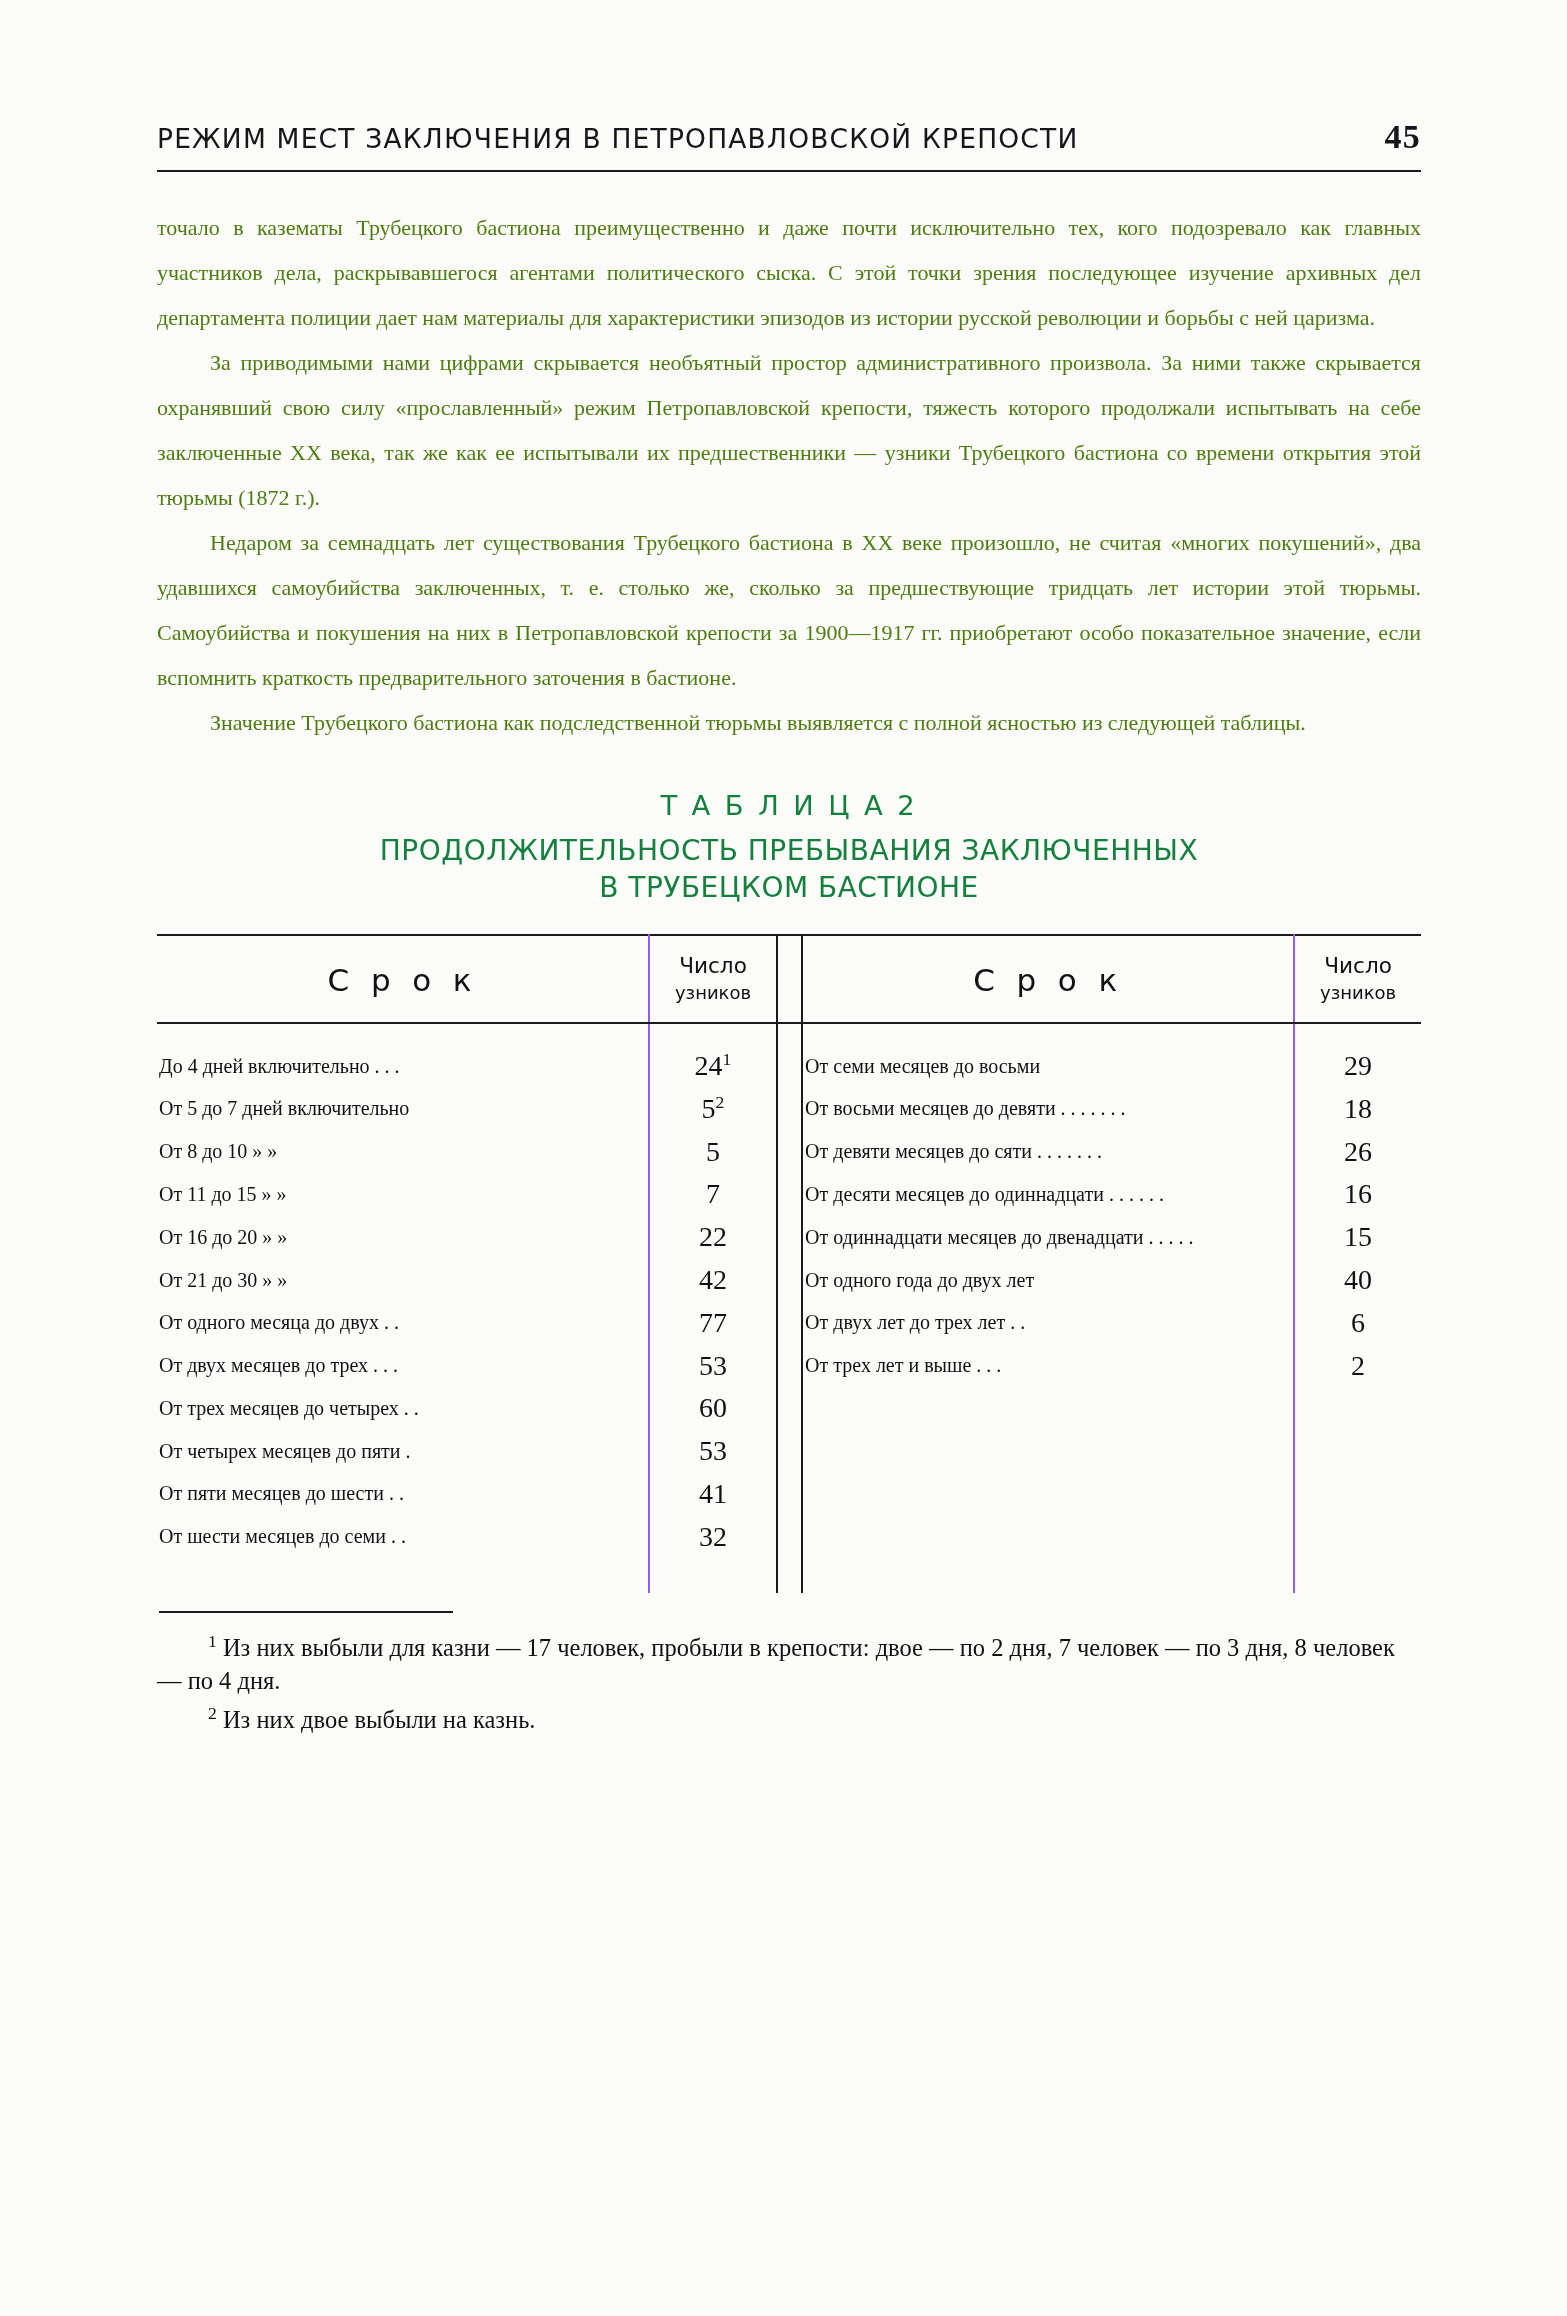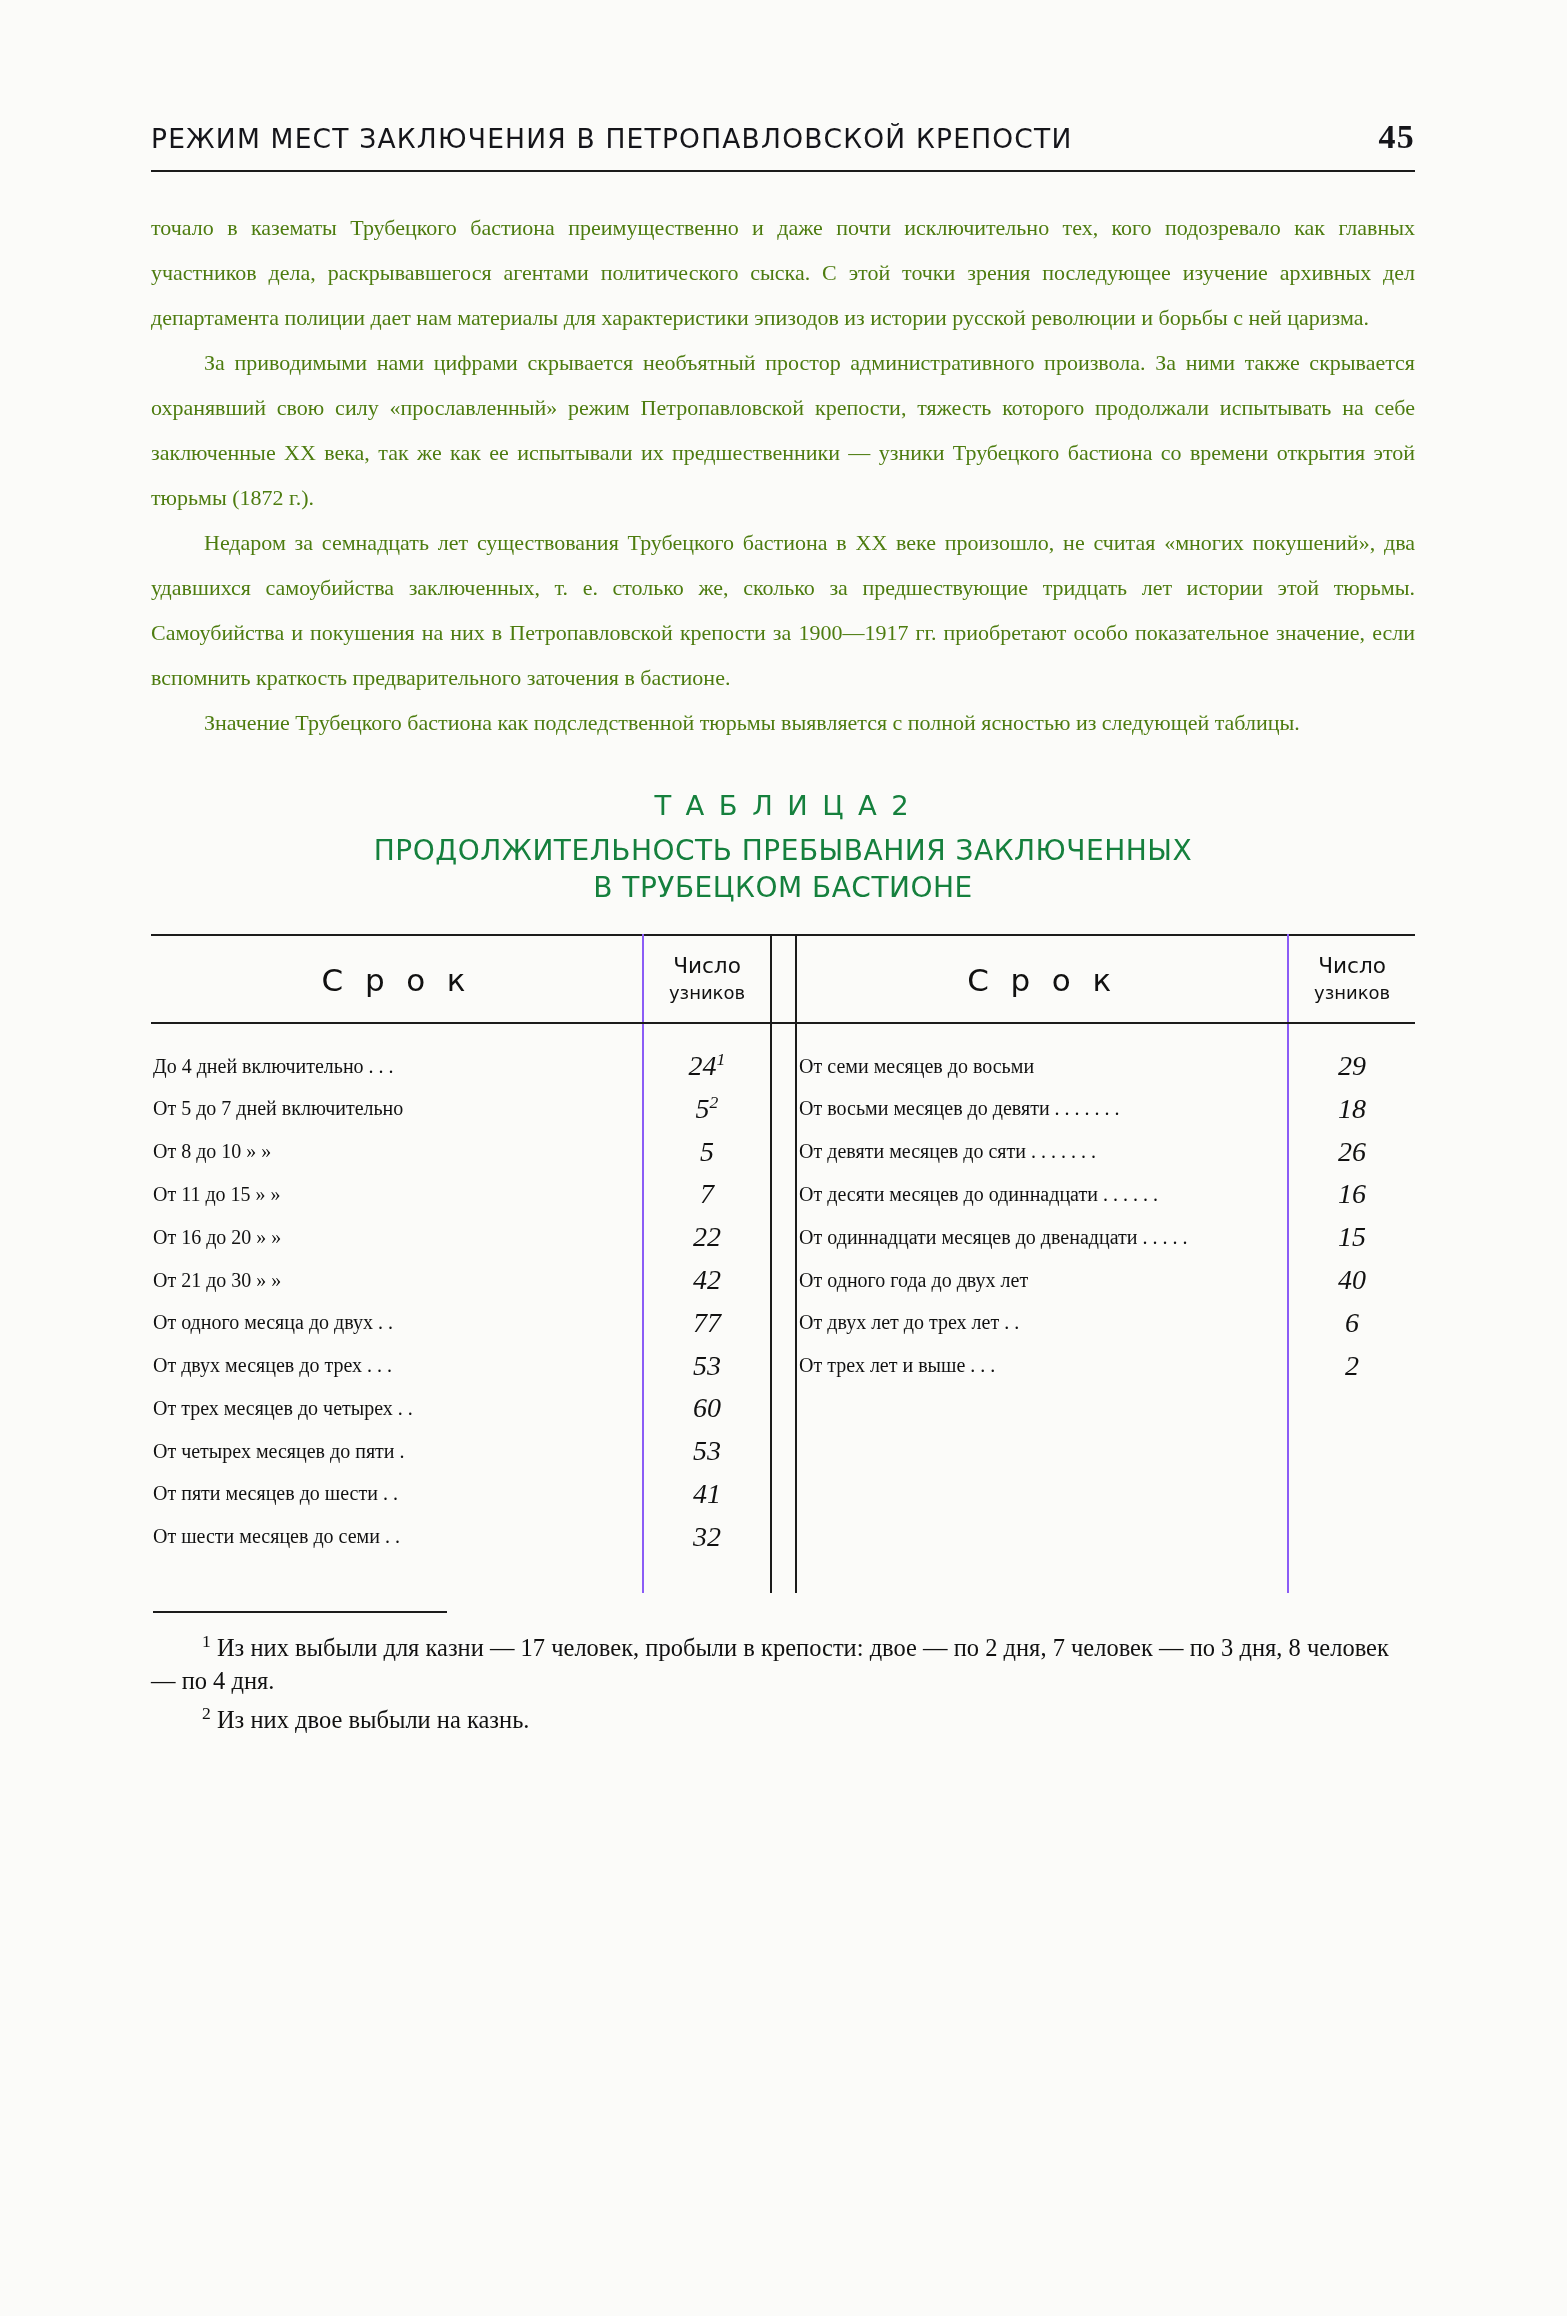--- a/index.html
+++ b/index.html
@@ -16,21 +16,21 @@
     width: 1567px;
     height: 2316px;
     margin: 0 auto;
     background: #fbfbf9;
     box-sizing: border-box;
     padding: 0;
     overflow: hidden;
   }
   .content {
     position: absolute;
-    left: 151px;
+    left: 157px;
     top: 118px;
     width: 1264px;
   }
   .runhead {
     display: flex;
     align-items: baseline;
     justify-content: space-between;
     font-family: "DejaVu Sans", sans-serif;
     font-size: 26.5px;
     letter-spacing: 1.2px;
@@ -121,21 +121,20 @@
     padding: 2.9px 7.8px 2.9px 2px;
     white-space: nowrap;
     font-size: 20px;
     line-height: 37px;
   }
   td.val {
     text-align: center;
     font-size: 28px;
     padding: 2.9px 3.9px;
     width: 110px;
-    font-style: italic;
   }
   td.val sup {
     font-size: 17.6px;
   }
   .tbl-body-top { height: 21.6px; }
   .footnotes {
     margin-top: 17.6px;
     font-size: 24.5px;
     line-height: 33px;
     font-family: "Liberation Serif", serif;

